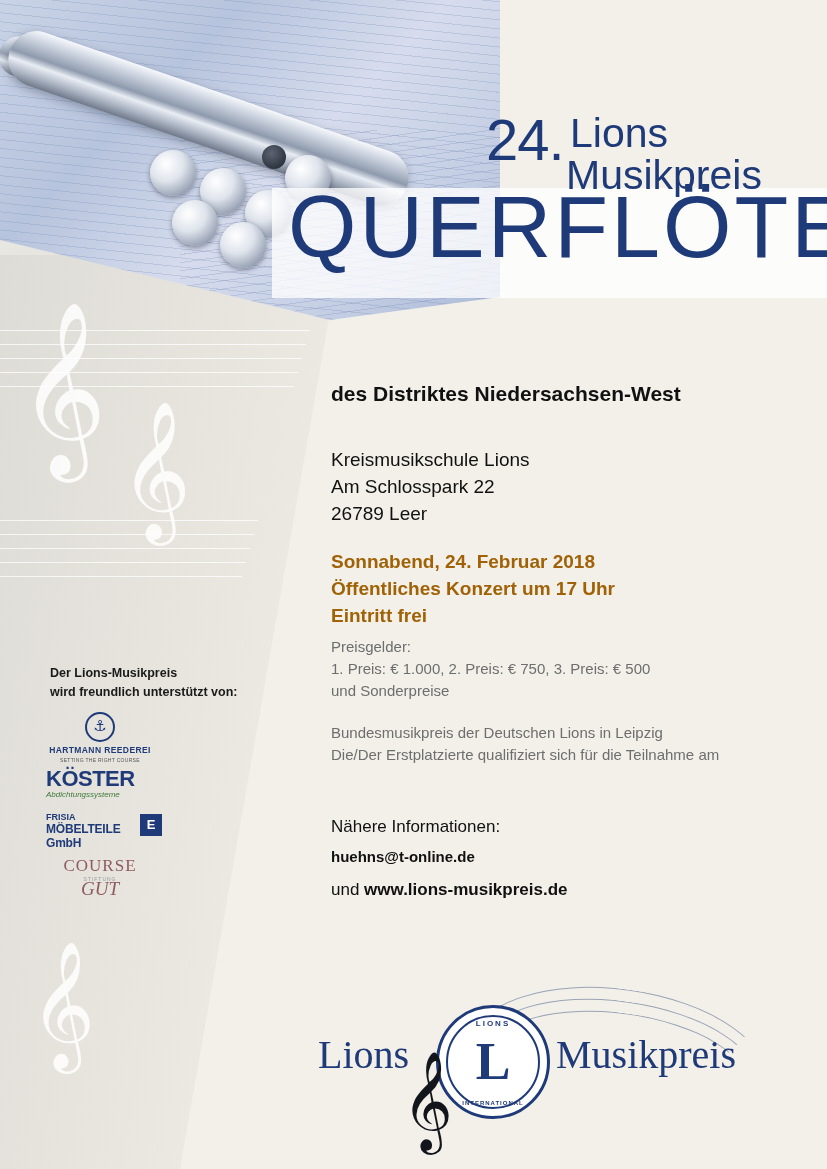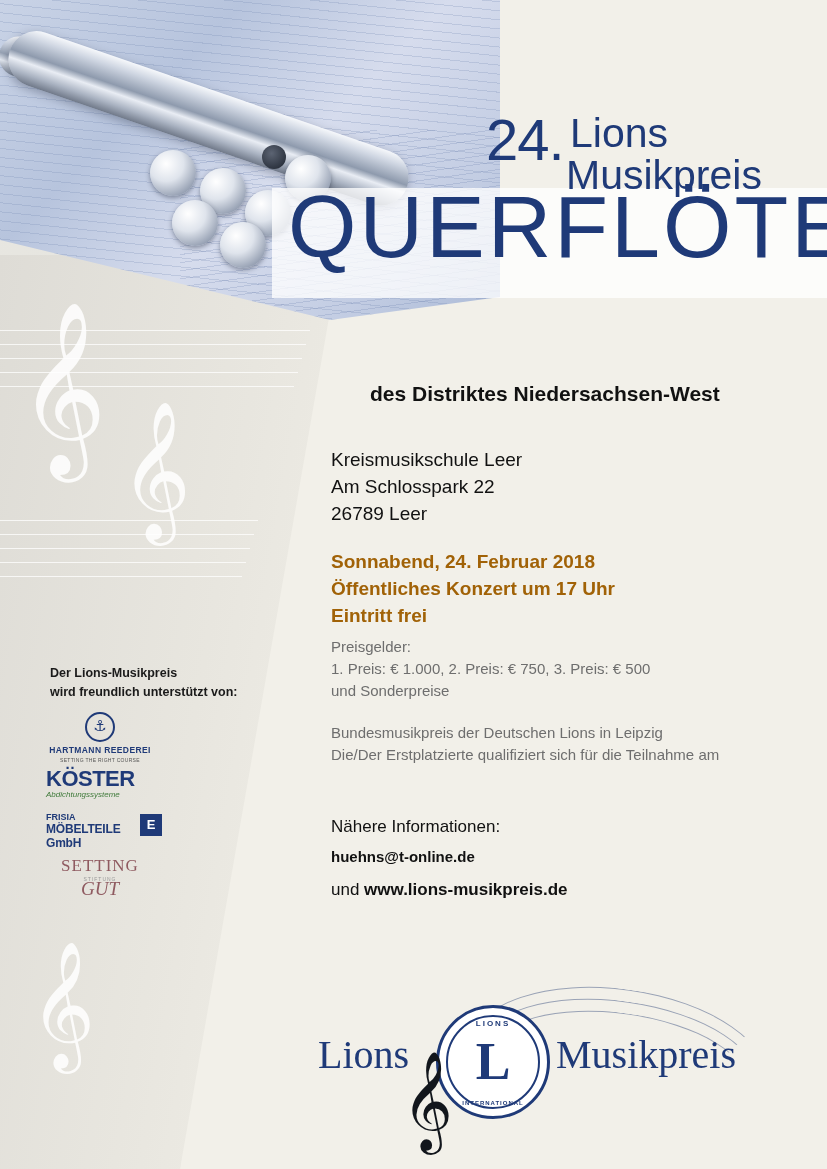--- a/index.html
+++ b/index.html
@@ -160,21 +160,20 @@
   .rt {
     position: absolute;
     left: 331px;
     color: #1a1a1a;
   }
   .t-distrikt {
     top: 382px;
     font-size: 21px;
     font-weight: bold;
     color: #111111;
-    margin-left: 39px;
   }
   .t-venue {
     top: 446px;
     font-size: 19px;
     line-height: 27px;
     color: #111111;
   }
   .t-date {
     top: 548px;
     font-size: 19px;
@@ -354,21 +353,21 @@
 
   <div class="head-band"></div>
   <div class="lions-num">24.</div>
   <div class="lions-word">Lions</div>
   <div class="musikpreis-word">Musikpreis</div>
   <div class="querfloete">QUERFLÖTE</div>
 
   <div class="rt t-distrikt">des Distriktes Niedersachsen-West</div>
 
   <div class="rt t-venue">
-    <div>Kreismusikschule Leer</div>
+    <div>Kreismusikschule Lions</div>
     <div>Am Schlosspark 22</div>
     <div>26789 Leer</div>
   </div>
 
   <div class="rt t-date">
     <div>Sonnabend, 24. Februar 2018</div>
     <div>Öffentliches Konzert um 17 Uhr</div>
     <div>Eintritt frei</div>
   </div>
 
@@ -405,21 +404,21 @@
     <div class="sub">Abdichtungssysteme</div>
   </div>
 
   <div class="sp sp-frisia">
     <div class="l1">FRISIA</div>
     <div class="l2">MÖBELTEILE GmbH</div>
     <div class="box">E</div>
   </div>
 
   <div class="sp sp-kultur">
-    <div class="k1">SETTING</div>
+    <div class="k1">COURSE</div>
     <div class="k3">STIFTUNG</div>
     <div class="k2">GUT</div>
   </div>
 
   <div class="logo-wrap">
     <div class="logo-swoosh" style="left:150px; top:-6px; width:300px; height:150px; transform:rotate(8deg);"></div>
     <div class="logo-swoosh" style="left:160px; top:6px; width:280px; height:130px; transform:rotate(8deg);"></div>
     <div class="logo-swoosh" style="left:172px; top:18px; width:258px; height:112px; transform:rotate(8deg);"></div>
     <div class="logo-text-left">Lions</div>
     <div class="logo-emblem">

